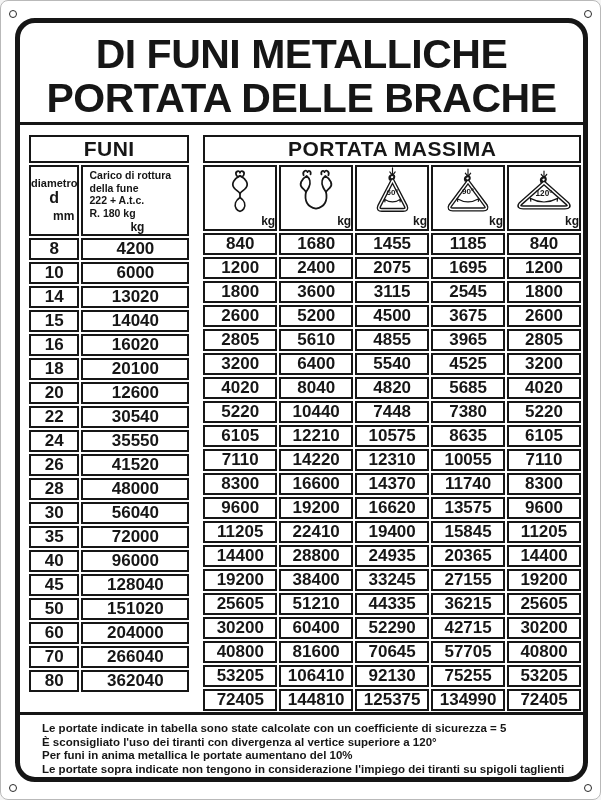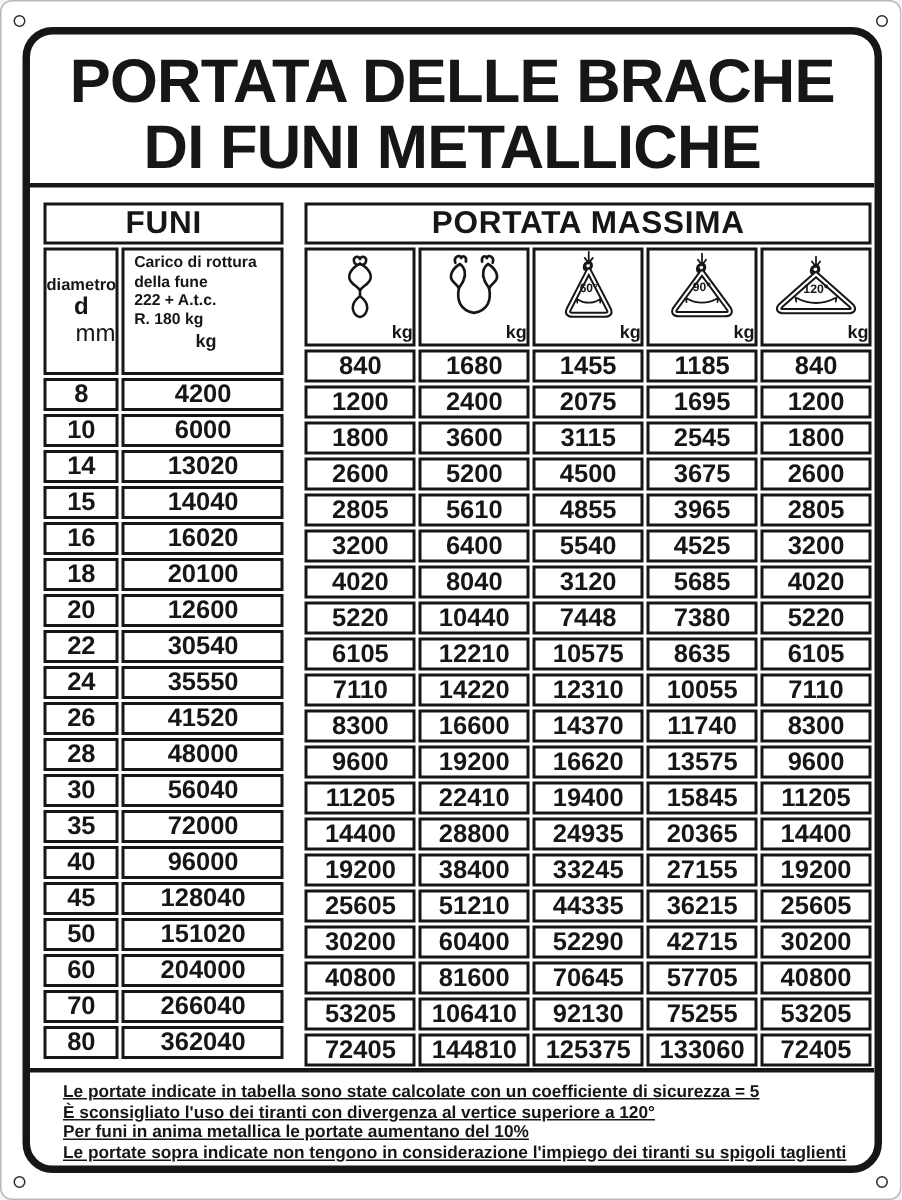--- a/index.html
+++ b/index.html
@@ -36,56 +36,56 @@
 
   th.section-hdr { height: 26px; font-size: 21px; font-weight: bold; letter-spacing: 0.5px; text-align: center; }
 
   
   .funi-tbl td.dia-col   { width: 46px; }
   .funi-tbl td.load-col  { width: 108px; }
   td.hdr-cell { height: 64px; }
   .dia-hdr { text-align: center; }
   .dia-hdr .lbl { font-size: 11px; font-weight: bold; }
   .dia-hdr .sym { font-size: 16px; font-weight: bold; line-height: 18px; }
-  .dia-hdr .unt { font-size: 16px; font-weight: normal; line-height: 18px; padding-left: 19px; }
-  .load-hdr { padding: 2px 2px 14px 6px; }
+  .dia-hdr .unt { font-size: 12px; font-weight: bold; line-height: 18px; padding-left: 19px; }
+  .load-hdr { padding: 2px 2px 0 6px; }
   .load-hdr .ln { font-size: 10.5px; font-weight: bold; line-height: 12.5px; text-align: left; }
   .load-hdr .unt { font-size: 12px; font-weight: bold; text-align: center; margin-top: 1px; }
 
   
   .portata-tbl td.cap-col { width: 74px; }
   .icon-cell { text-align: right; padding: 1px 0; }
   .icon-cell .icon-wrap { height: 47px; display: flex; align-items: center; justify-content: center; }
   .icon-cell .unt { font-size: 12px; font-weight: bold; line-height: 13px; }
 
   td.num { height: 22px; font-size: 17px; font-weight: bold; text-align: center; line-height: 18px; padding: 0 4px; }
 
-  .notes { padding: 7px 14px 4px 22px; text-decoration: underline; }
+  .notes { padding: 7px 14px 4px 22px; }
   .note-line { font-size: 11.5px; font-weight: bold; line-height: 13.5px; white-space: nowrap; }
 
   svg .stroke { fill: none; stroke: #161616; stroke-width: 2.3; stroke-linecap: round; stroke-linejoin: round; }
   svg .thin   { fill: none; stroke: #161616; stroke-width: 1.3; stroke-linecap: round; }
   svg .band   { fill: #ffffff; stroke: #161616; stroke-width: 4.6; stroke-linejoin: round; }
   svg .band-inner { fill: none; stroke: #ffffff; stroke-width: 1.6; stroke-linejoin: round; }
   svg .angle-txt { font-size: 9px; font-weight: bold; fill: #161616; text-anchor: middle; }
 </style>
 </head>
 <body>
 
 <div class="plate">
   <div class="hole tl"></div>
   <div class="hole tr"></div>
   <div class="hole bl"></div>
   <div class="hole br"></div>
 
   <div class="frame">
 
     <div class="title-block">
+      <div class="title-line">DI FUNI METALLICHE</div>
       <div class="title-line">PORTATA DELLE BRACHE</div>
-      <div class="title-line">DI FUNI METALLICHE</div>
     </div>
 
     <div class="hsep"></div>
 
     <div class="tables-zone">
 
       <table class="funi-tbl">
         <tbody>
           <tr>
             <th class="section-hdr" colspan="2">FUNI</th>
@@ -294,21 +294,21 @@
             <tr>
               <td class="num cap-col">3200</td>
               <td class="num cap-col">6400</td>
               <td class="num cap-col">5540</td>
               <td class="num cap-col">4525</td>
               <td class="num cap-col">3200</td>
             </tr>
             <tr>
               <td class="num cap-col">4020</td>
               <td class="num cap-col">8040</td>
-              <td class="num cap-col">3120</td>
+              <td class="num cap-col">4820</td>
               <td class="num cap-col">5685</td>
               <td class="num cap-col">4020</td>
             </tr>
             <tr>
               <td class="num cap-col">5220</td>
               <td class="num cap-col">10440</td>
               <td class="num cap-col">7448</td>
               <td class="num cap-col">7380</td>
               <td class="num cap-col">5220</td>
             </tr>
@@ -386,21 +386,21 @@
               <td class="num cap-col">53205</td>
               <td class="num cap-col">106410</td>
               <td class="num cap-col">92130</td>
               <td class="num cap-col">75255</td>
               <td class="num cap-col">53205</td>
             </tr>
             <tr>
               <td class="num cap-col">72405</td>
               <td class="num cap-col">144810</td>
               <td class="num cap-col">125375</td>
-              <td class="num cap-col">133060</td>
+              <td class="num cap-col">134990</td>
               <td class="num cap-col">72405</td>
             </tr>
           </tbody>
       </table>
 
     </div>
 
     <div class="hsep"></div>
 
     <div class="notes">

